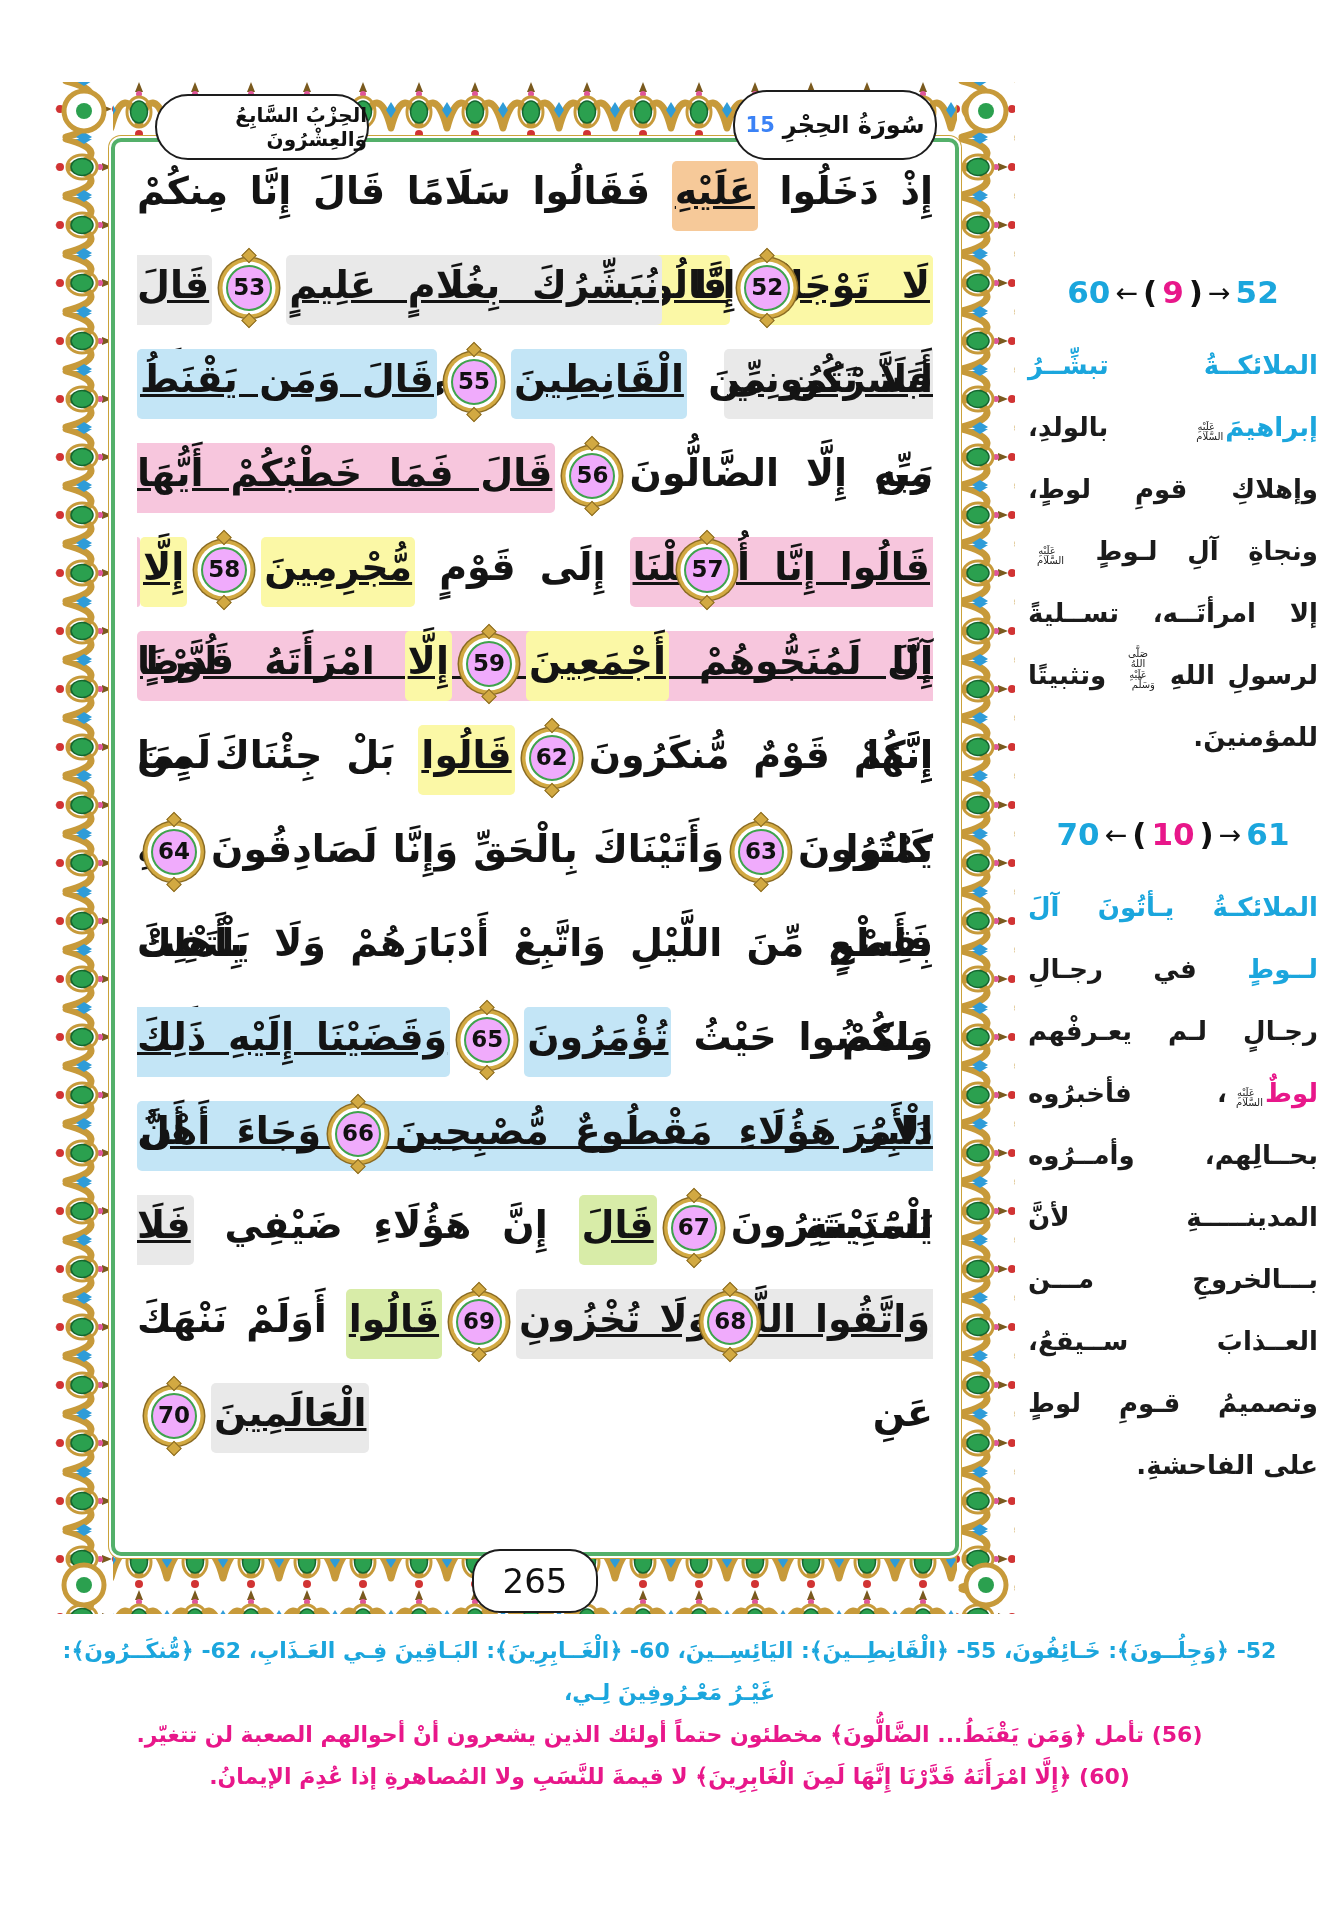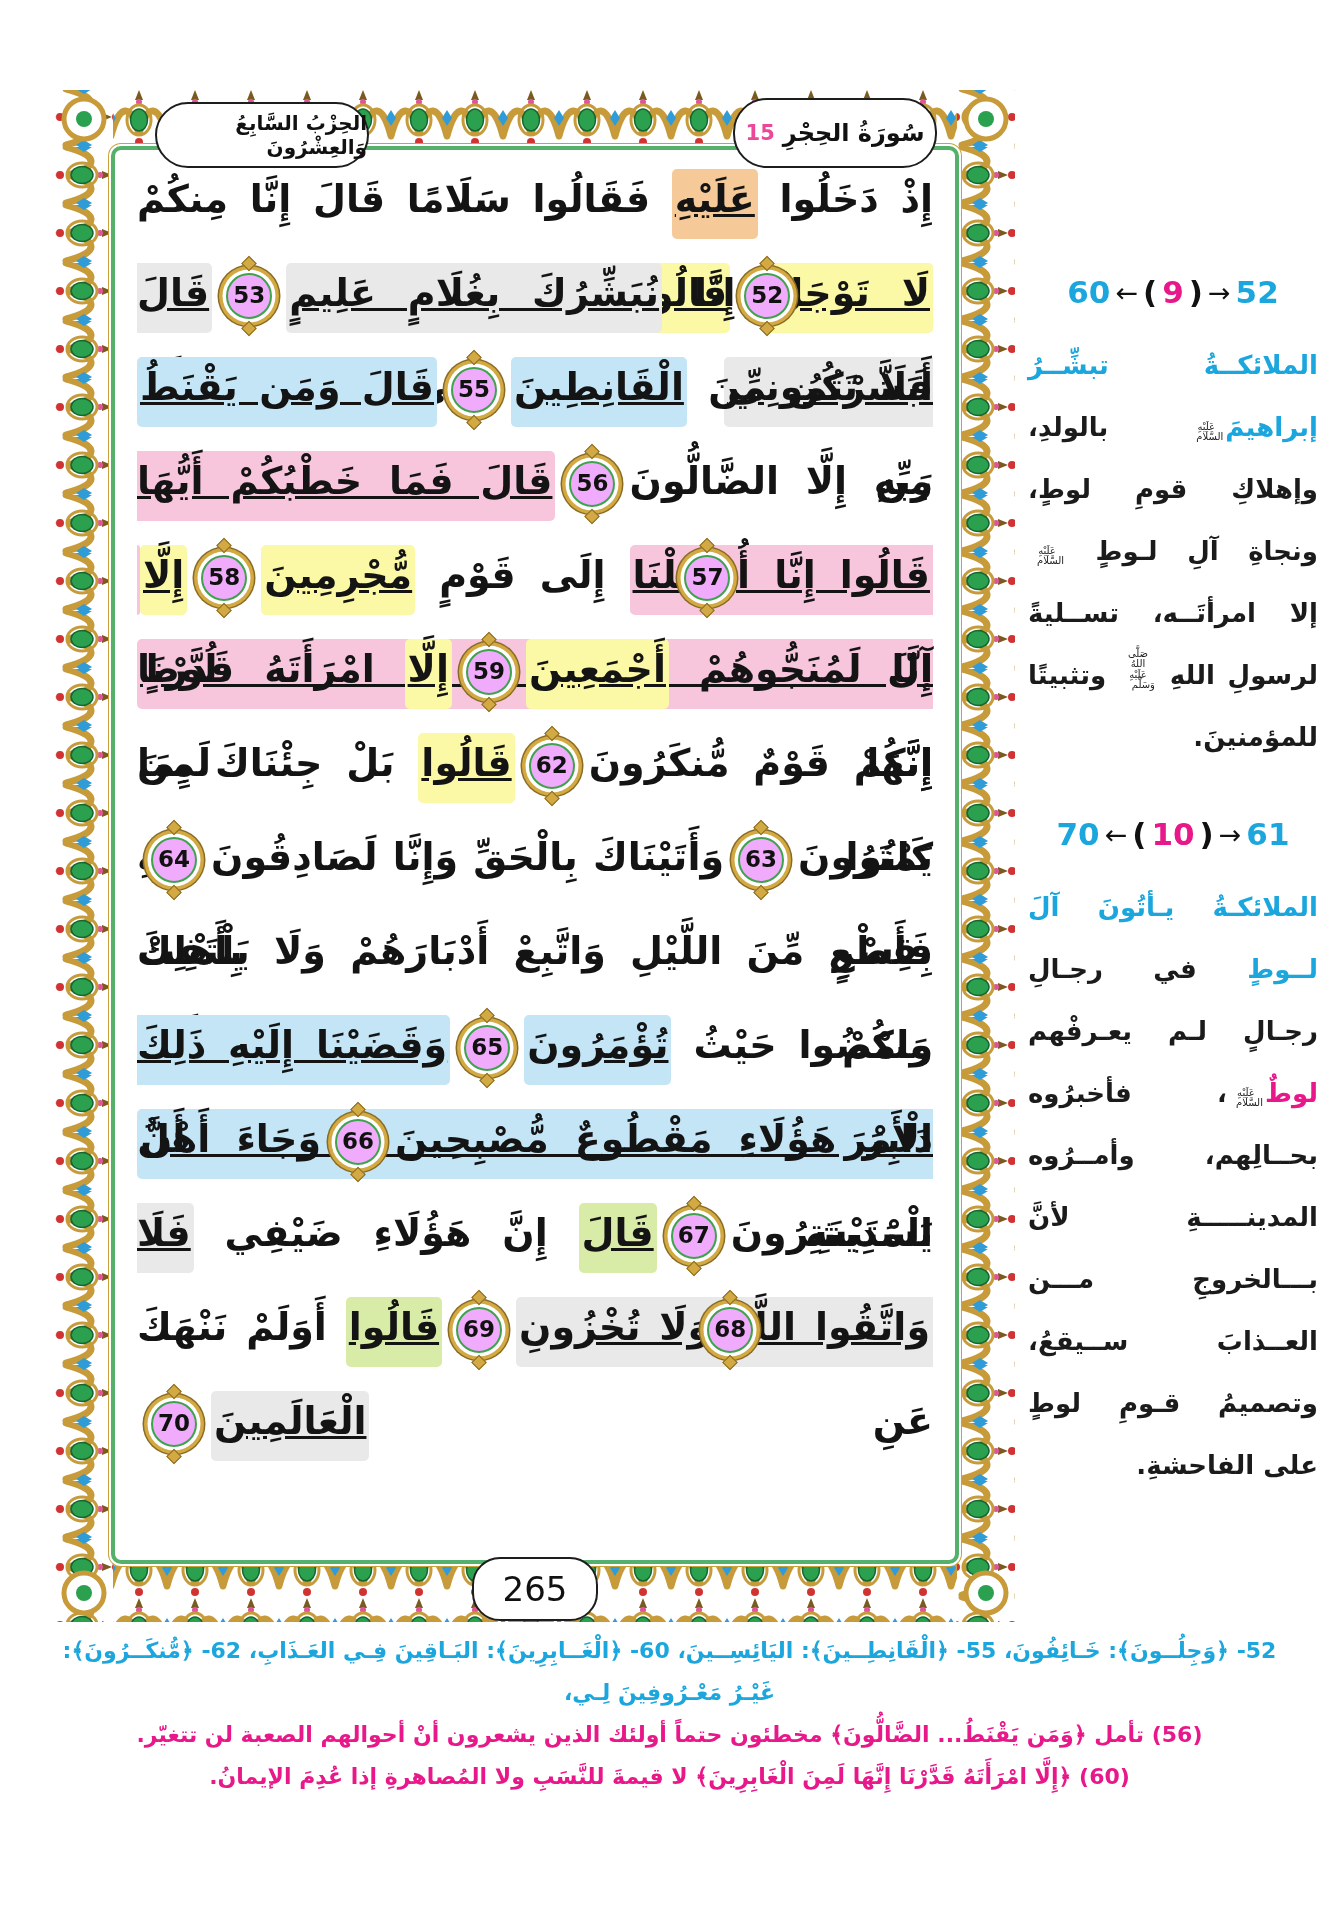--- a/index.html
+++ b/index.html
@@ -3,36 +3,36 @@
 <meta charset="utf-8">
 <style>
   html,body{margin:0;padding:0;}
   body{
     width:1339px;height:1930px;position:relative;background:#ffffff;
     font-family:"DejaVu Sans",sans-serif;overflow:hidden;
   }
   .page{position:absolute;inset:0;}
 
   
-  .frame{position:absolute;left:55px;top:90px;width:960px;height:1532px;}
+  .frame{position:absolute;left:55px;top:82px;width:960px;height:1532px;}
   .frame svg.orn{position:absolute;left:0;top:0;}
   .green-box{
     position:absolute;left:56px;top:56px;right:56px;bottom:58px;
     border:4px solid #54b06a;border-radius:10px;background:#fff;
     box-shadow:0 0 0 2px #fff, 0 0 0 3px #caa23a;
   }
 
   
   .cartouche{
     position:absolute;background:#fff;border:2.5px solid #1d1d1d;border-radius:34px;
     display:flex;align-items:center;justify-content:center;z-index:5;direction:rtl;gap:8px;
   }
   .hizb{left:100px;top:12px;width:210px;height:62px;font-size:20px;font-weight:bold;color:#111;}
   .surah{right:78px;top:8px;width:200px;height:66px;font-size:24px;font-weight:bold;color:#111;}
-  .surah .s-num{color:#ec4899;font-size:21px;}
+  .surah .s-num{color:#3b82f6;font-size:21px;}
   .pagenum{left:50%;transform:translateX(-50%);bottom:1px;width:122px;height:60px;font-size:34px;font-weight:normal;color:#111;border-radius:28px;}
 
   
   .quran{
     position:absolute;left:60px;top:60px;right:60px;bottom:62px;z-index:4;
     padding:2px 22px;direction:rtl;
   }
   .qline{
     height:94px;line-height:94px;font-size:38px;font-weight:bold;color:#141414;
     text-align:justify;text-align-last:justify;overflow:visible;

